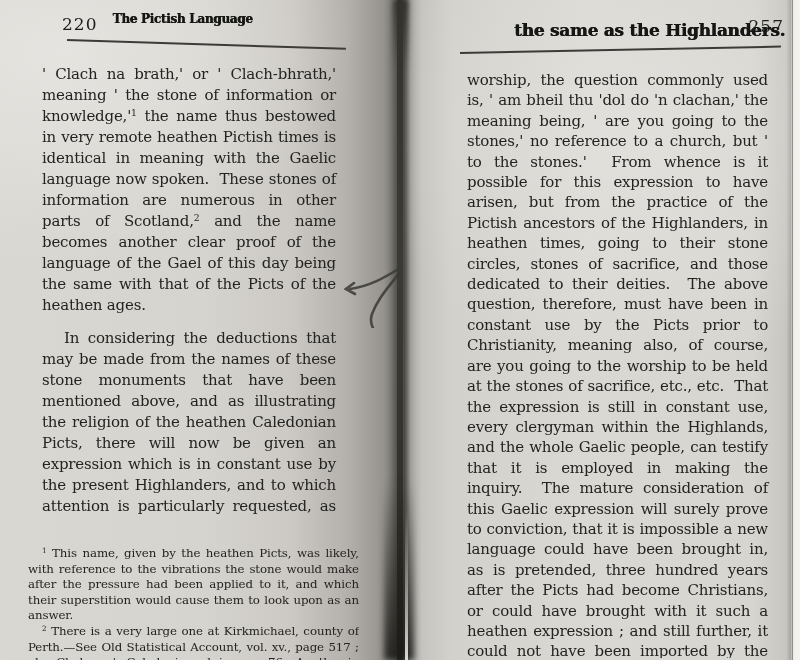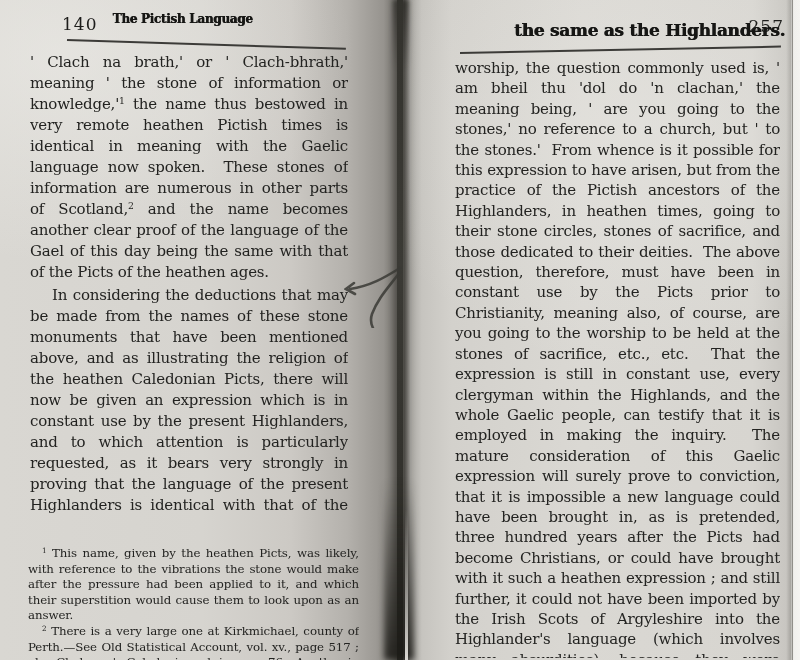--- a/index.html
+++ b/index.html
@@ -69,42 +69,42 @@
   .rp-title{left:514px;top:20px;width:215px;font-size:17px;}
   .rp-rule{left:460px;top:52px;width:321px;transform:rotate(-1.15deg);}
 
   
   .body-text{
     position:absolute;text-align:justify;color:#232321;
     font-size:15px;letter-spacing:-0.2px;
   }
   .lp-body{left:30px;top:52px;width:318px;line-height:21px;height:462px;overflow:hidden;}
   .rp-body{left:455px;top:58px;width:325px;line-height:20.4px;height:600px;overflow:hidden;}
-  .body-text p{margin:0;}
+  .body-text p{margin:12px;}
   .body-text p.indent{text-indent:22px;margin-top:2px;}
 
   .lp-footnotes{
     position:absolute;left:28px;top:515px;width:331px;
     text-align:justify;color:#232321;
     font-size:11.8px;line-height:15.6px;letter-spacing:-0.1px;
     height:145px;overflow:hidden;margin-top:31px;
   }
   .lp-footnotes p{margin:0;text-indent:14px;}
 
   
   .seg-i{}
   .seg-sup{font-size:0.62em;vertical-align:0.5em;line-height:0;}
 </style>
 </head>
 <body>
 
 <div class="spread">
 
   <div class="page page-left">
-    <div class="page-num lp-num">140</div>
+    <div class="page-num lp-num">220</div>
     <div class="running-title lp-title">The Pictish Language</div>
     <div class="rule lp-rule"></div>
 
     <div class="body-text lp-body">
       <p><span>' Clach na brath,' or ' Clach-bhrath,' meaning ' the stone of information or knowledge,'</span><span class="seg-sup">1</span><span> the name thus bestowed in very remote heathen Pictish times is identical in meaning with the Gaelic language </span><span class="seg-i">now</span><span> spoken.&nbsp; These stones of information are numerous in other parts of Scotland,</span><span class="seg-sup">2</span><span> and the name becomes another clear proof of the language of the Gael of this day being the same with that of the Picts of the heathen ages.</span></p>
       <p class="indent"><span>In considering the deductions that may be made from the names of these stone monuments that have been mentioned above, and as illustrating the religion of the heathen Caledonian Picts, there will now be given an expression which is in constant use by the present Highlanders, and to which attention is particularly requested, as it bears very strongly in proving that the language of the present Highlanders is </span><span class="seg-i">identical</span><span> with that of the Picts.&nbsp; This consists in a corresponding expression employed by them at this day, when going to a place of</span></p>
     </div>
 
     <div class="lp-footnotes">
       <p><span class="seg-sup">1</span><span> This name, given by the heathen Picts, was likely, with reference to the vibrations the stone would make after the pressure had been applied to it, and which their superstition would cause them to look upon as an answer.</span></p>

